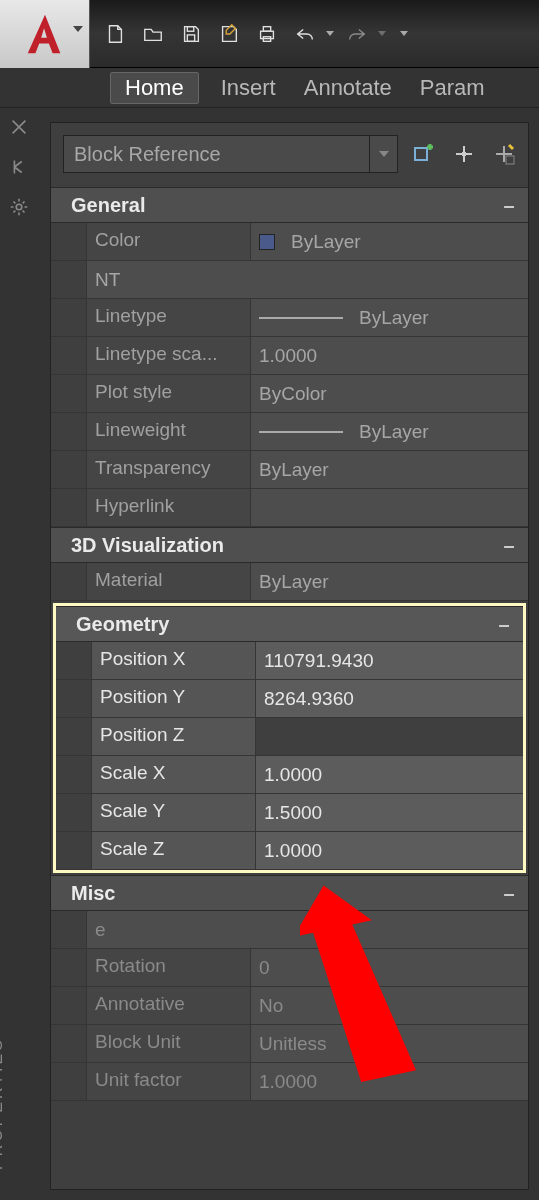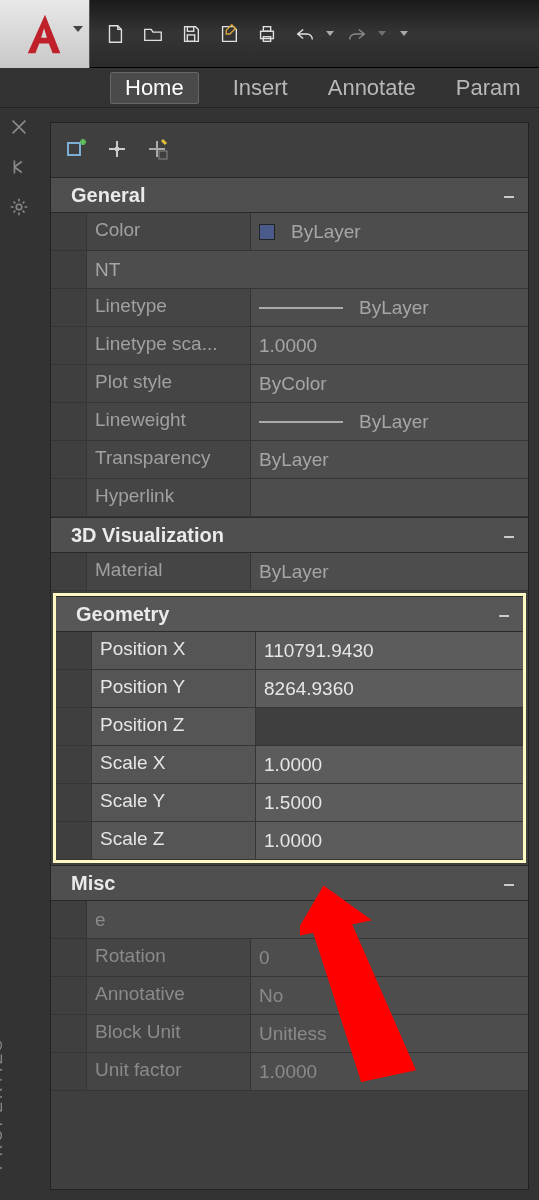--- a/index.html
+++ b/index.html
@@ -53,21 +53,21 @@
     color: #e0e0e0;
   }
   .qat .ico svg { width: 22px; height: 22px; stroke: #e0e0e0; fill: none; stroke-width: 1.5; }
   .qat .caret { display:inline-block; width:0;height:0;border-left:4px solid transparent;border-right:4px solid transparent;border-top:5px solid #aaa; margin-left:-2px;}
   .tabs {
     display: flex;
     align-items: center;
     background: #333;
     height: 40px;
     padding-left: 110px;
-    gap: 28px;
+    gap: 16px;
     border-bottom: 1px solid #222;
   }
   .tab {
     color: #b8b8b8;
     font-size: 22px;
     padding: 4px 6px;
     cursor: default;
   }
   .tab.active {
     color: #fff;
@@ -283,20 +283,26 @@
       </svg></span>
   <span class="sicon"><svg viewBox="0 0 24 24">
         <circle cx="12" cy="12" r="3"></circle>
         <path d="M12 3v3M12 18v3M3 12h3M18 12h3M6 6l2 2M16 16l2 2M18 6l-2 2M8 16l-2 2"></path>
       </svg></span>
 </div>
 <div class="vert-label">PROPERTIES</div>
 
 <div class="panel">
   <div class="obj-row">
+    <div class="obj-select">
+      <span>Block Reference</span>
+      <span class="dd">
+          <span class="tri"></span>
+        </span>
+    </div>
     <span class="tool-ico">
       <svg viewBox="0 0 24 24">
           <rect x="3" y="6" width="12" height="12" fill="none" stroke="#7ab0d6" stroke-width="2"></rect>
           <path d="M17 3h6M20 0v6" stroke="#5fbf5f" stroke-width="3" transform="translate(-2,2)"></path>
         </svg>
     </span>
     <span class="tool-ico">
       <svg viewBox="0 0 24 24">
           <path d="M12 4v16M4 12h16" stroke="#ccc" stroke-width="2"></path>
           <rect x="10" y="10" width="4" height="4" fill="#ccc"></rect>

